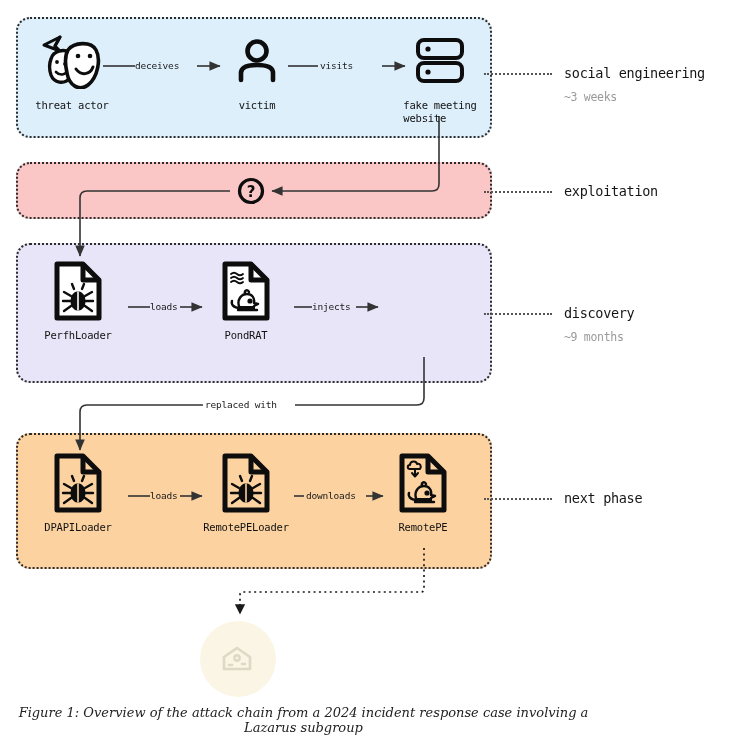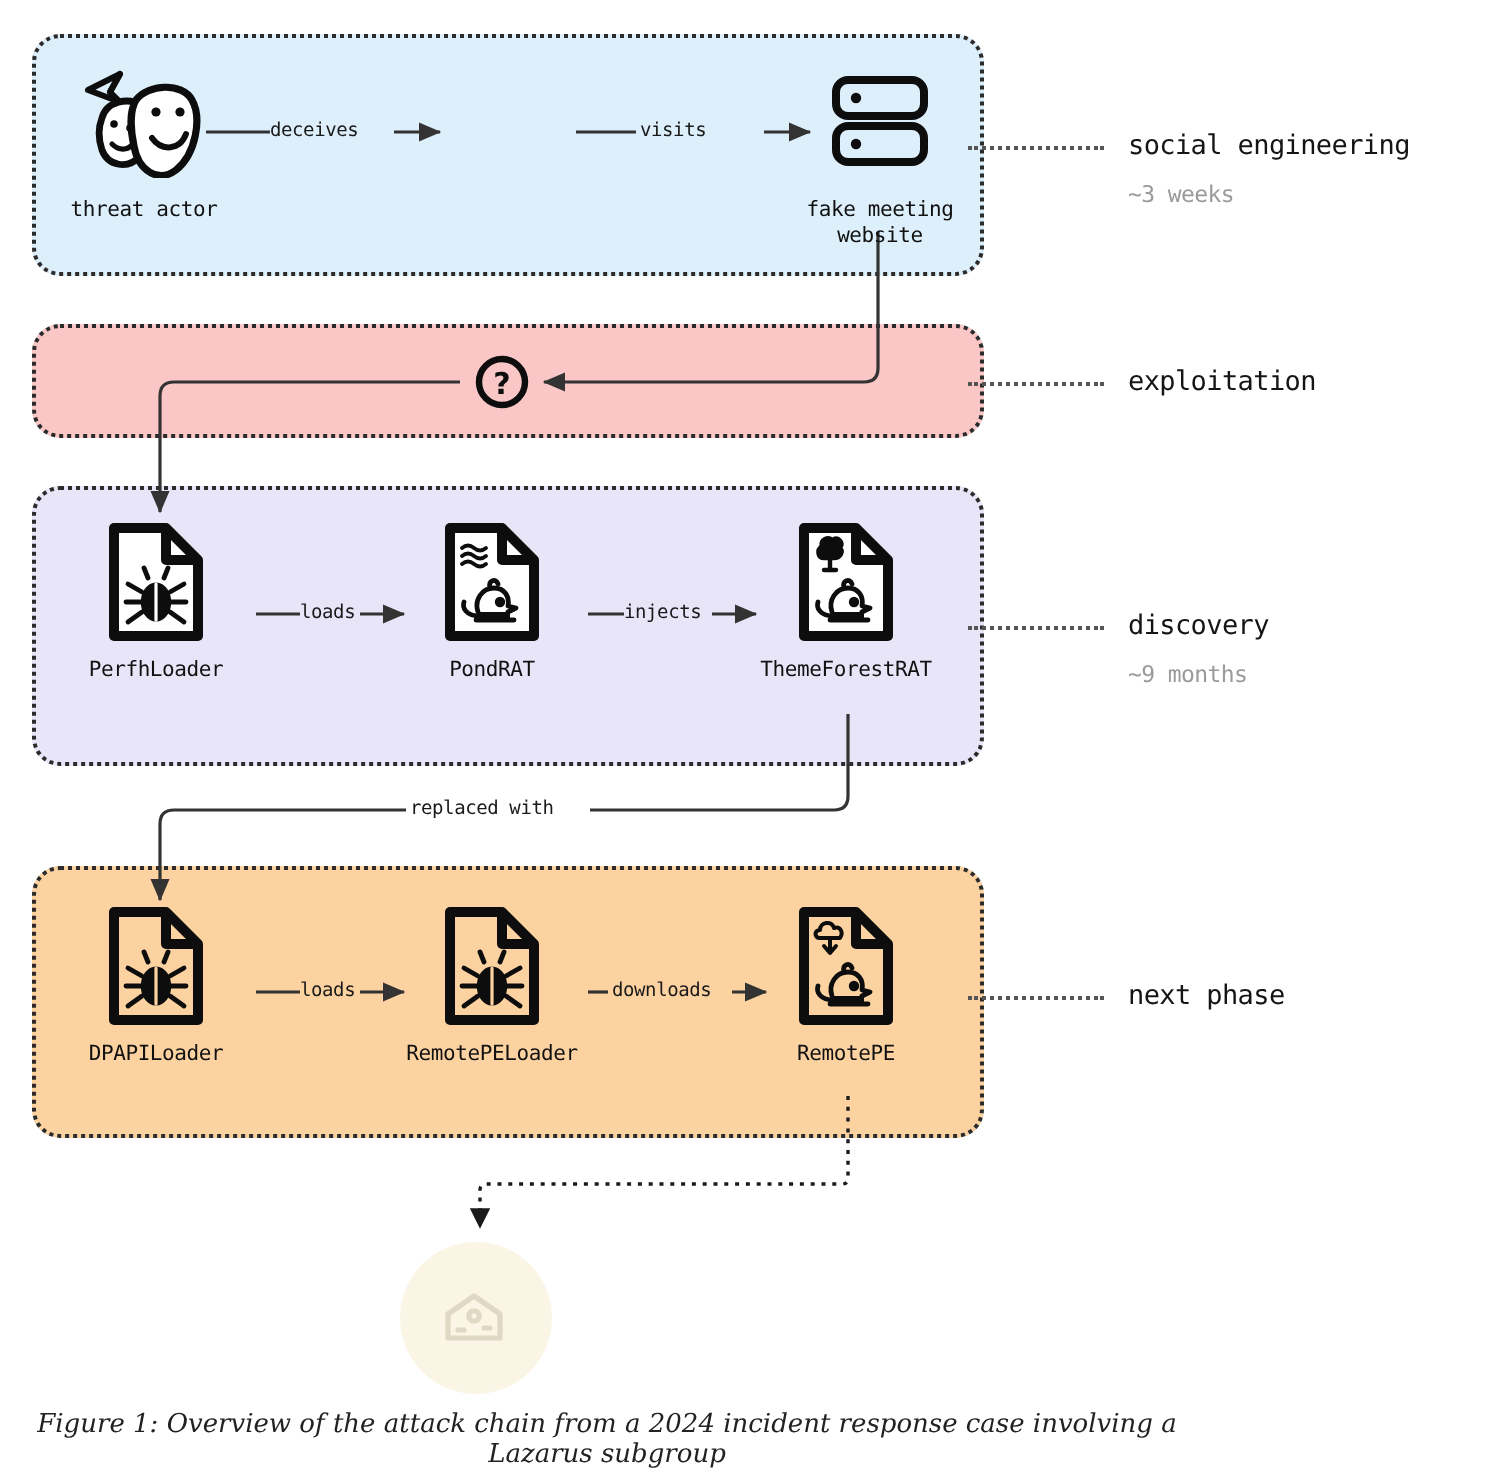--- a/index.html
+++ b/index.html
@@ -10,21 +10,21 @@
 
   
   .band{position:absolute;border-radius:14px;border:2.5px dotted #2b2b2b;box-sizing:border-box;}
   #band-social{left:16px;  top:17px;  width:476px; height:121px; background:#ddeffb;}
   #band-exploit{left:16px; top:162px; width:476px; height:57px;  background:#fac6c6;}
   #band-discovery{left:16px;top:243px; width:476px; height:140px; background:#e7e5f7;}
   #band-next{left:16px;    top:433px; width:476px; height:136px; background:#fbd2a0;}
 
   
   .node{position:absolute;display:flex;flex-direction:column;align-items:center;
-        width:120px;text-align:center;}
+        width:120px;text-align:left;}
   .node .glyph{height:66px;display:flex;align-items:center;justify-content:center;}
   .node .caption{margin-top:5px;font-size:10.5px;line-height:13px;color:#111;
                  letter-spacing:-0.2px;white-space:pre-line;}
 
   #n-threat {left:12px;  top:28px;}
   #n-victim {left:197px; top:28px;}
   #n-website{left:380px; top:28px;}
 
   #n-perfh  {left:18px;  top:258px;}
   #n-pond   {left:186px; top:258px;}
@@ -144,20 +144,29 @@
         <g fill="#0d0d0d">
           <circle cx="37" cy="23" r="2.3"></circle>
             <circle cx="49" cy="23" r="2.3"></circle>
         </g>
         <path d="M35,36 C40,43 49,42 52,34" fill="none" stroke="#0d0d0d" stroke-width="3" stroke-linecap="round"></path>
       </svg>
     </div>
     <div class="caption">threat actor</div>
   </div>
 
+  <div class="node" id="n-victim">
+    <div class="glyph">
+      <svg width="44" height="46" viewBox="0 0 44 46">
+        <circle cx="22" cy="13" r="9.5" fill="none" stroke="#0d0d0d" stroke-width="4.6"></circle>
+        <path d="M6,42 L6,35 C6,30 11,27 22,27 C33,27 38,30 38,35 L38,42" fill="none" stroke="#0d0d0d" stroke-width="4.6" stroke-linecap="round" stroke-linejoin="round"></path>
+      </svg>
+    </div>
+    <div class="caption">victim</div>
+  </div>
 
   <div class="node" id="n-website">
     <div class="glyph">
       <svg width="52" height="50" viewBox="0 0 52 50">
         <rect x="4" y="4" width="44" height="18" rx="6" fill="none" stroke="#0d0d0d" stroke-width="4"></rect>
         <rect x="4" y="27" width="44" height="18" rx="6" fill="none" stroke="#0d0d0d" stroke-width="4"></rect>
         <circle cx="14" cy="13" r="2.6" fill="#0d0d0d"></circle>
         <circle cx="14" cy="36" r="2.6" fill="#0d0d0d"></circle>
       </svg>
     </div>
@@ -205,42 +214,20 @@
           <path d="M20,51 L39,51"></path>
           <path d="M27,35 C26,31 30,30 31,33"></path>
           <circle cx="32" cy="42" r="1.4" fill="#0d0d0d"></circle>
           <path d="M22,49 C15,49 13,45 14,42"></path>
         </g>
       </svg>
     </div>
     <div class="caption">PondRAT</div>
   </div>
 
-  <div class="node" id="n-theme">
-    <div class="glyph">
-      <svg width="56" height="64" viewBox="0 0 56 64">
-        <path d="M7,5 L33,5 L49,21 L49,59 L7,59 Z" fill="#fff" stroke="#0d0d0d" stroke-width="5" stroke-linejoin="round"></path>
-        <path d="M33,5 L33,21 L49,21" fill="none" stroke="#0d0d0d" stroke-width="5" stroke-linejoin="round"></path>
-        <g fill="none" stroke="#0d0d0d" stroke-width="2.2" stroke-linejoin="round" stroke-linecap="round">
-          <path d="M17,20 C14,20 13,16 16,14 C15,11 19,9 21,11 C24,9 27,12 25,15 C27,17 25,20 22,20 Z" fill="#0d0d0d"></path>
-          <path d="M20,20 L20,26"></path>
-          <path d="M17,26 L23,26"></path>
-        </g>
-        <g fill="none" stroke="#0d0d0d" stroke-width="2.4" stroke-linejoin="round" stroke-linecap="round">
-          <path d="M21,47 C19,41 23,35 29,35 C34,35 37,39 36,44 L40,45 L36,47"></path>
-          <path d="M21,47 L37,47 L37,51 L22,51 Z" fill="#0d0d0d" stroke="none"></path>
-          <path d="M20,51 L39,51"></path>
-          <path d="M27,35 C26,31 30,30 31,33"></path>
-          <circle cx="32" cy="42" r="1.4" fill="#0d0d0d"></circle>
-          <path d="M22,49 C15,49 13,45 14,42"></path>
-        </g>
-      </svg>
-    </div>
-    <div class="caption">ThemeForestRAT</div>
-  </div>
 
   <div class="node" id="n-dpapi">
     <div class="glyph">
       <svg width="56" height="64" viewBox="0 0 56 64">
         <path d="M7,5 L33,5 L49,21 L49,59 L7,59 Z" fill="#fbd2a0" stroke="#0d0d0d" stroke-width="5" stroke-linejoin="round"></path>
         <path d="M33,5 L33,21 L49,21" fill="none" stroke="#0d0d0d" stroke-width="5" stroke-linejoin="round"></path>
         <g stroke="#0d0d0d" stroke-width="2.4" fill="none" stroke-linecap="round">
           <ellipse cx="28" cy="42" rx="6.4" ry="8.6" fill="#0d0d0d"></ellipse>
           <path d="M28,33 L28,51" stroke="#fbd2a0" stroke-width="1.6"></path>
           <path d="M24,30 L22,25 M32,30 L34,25"></path>

